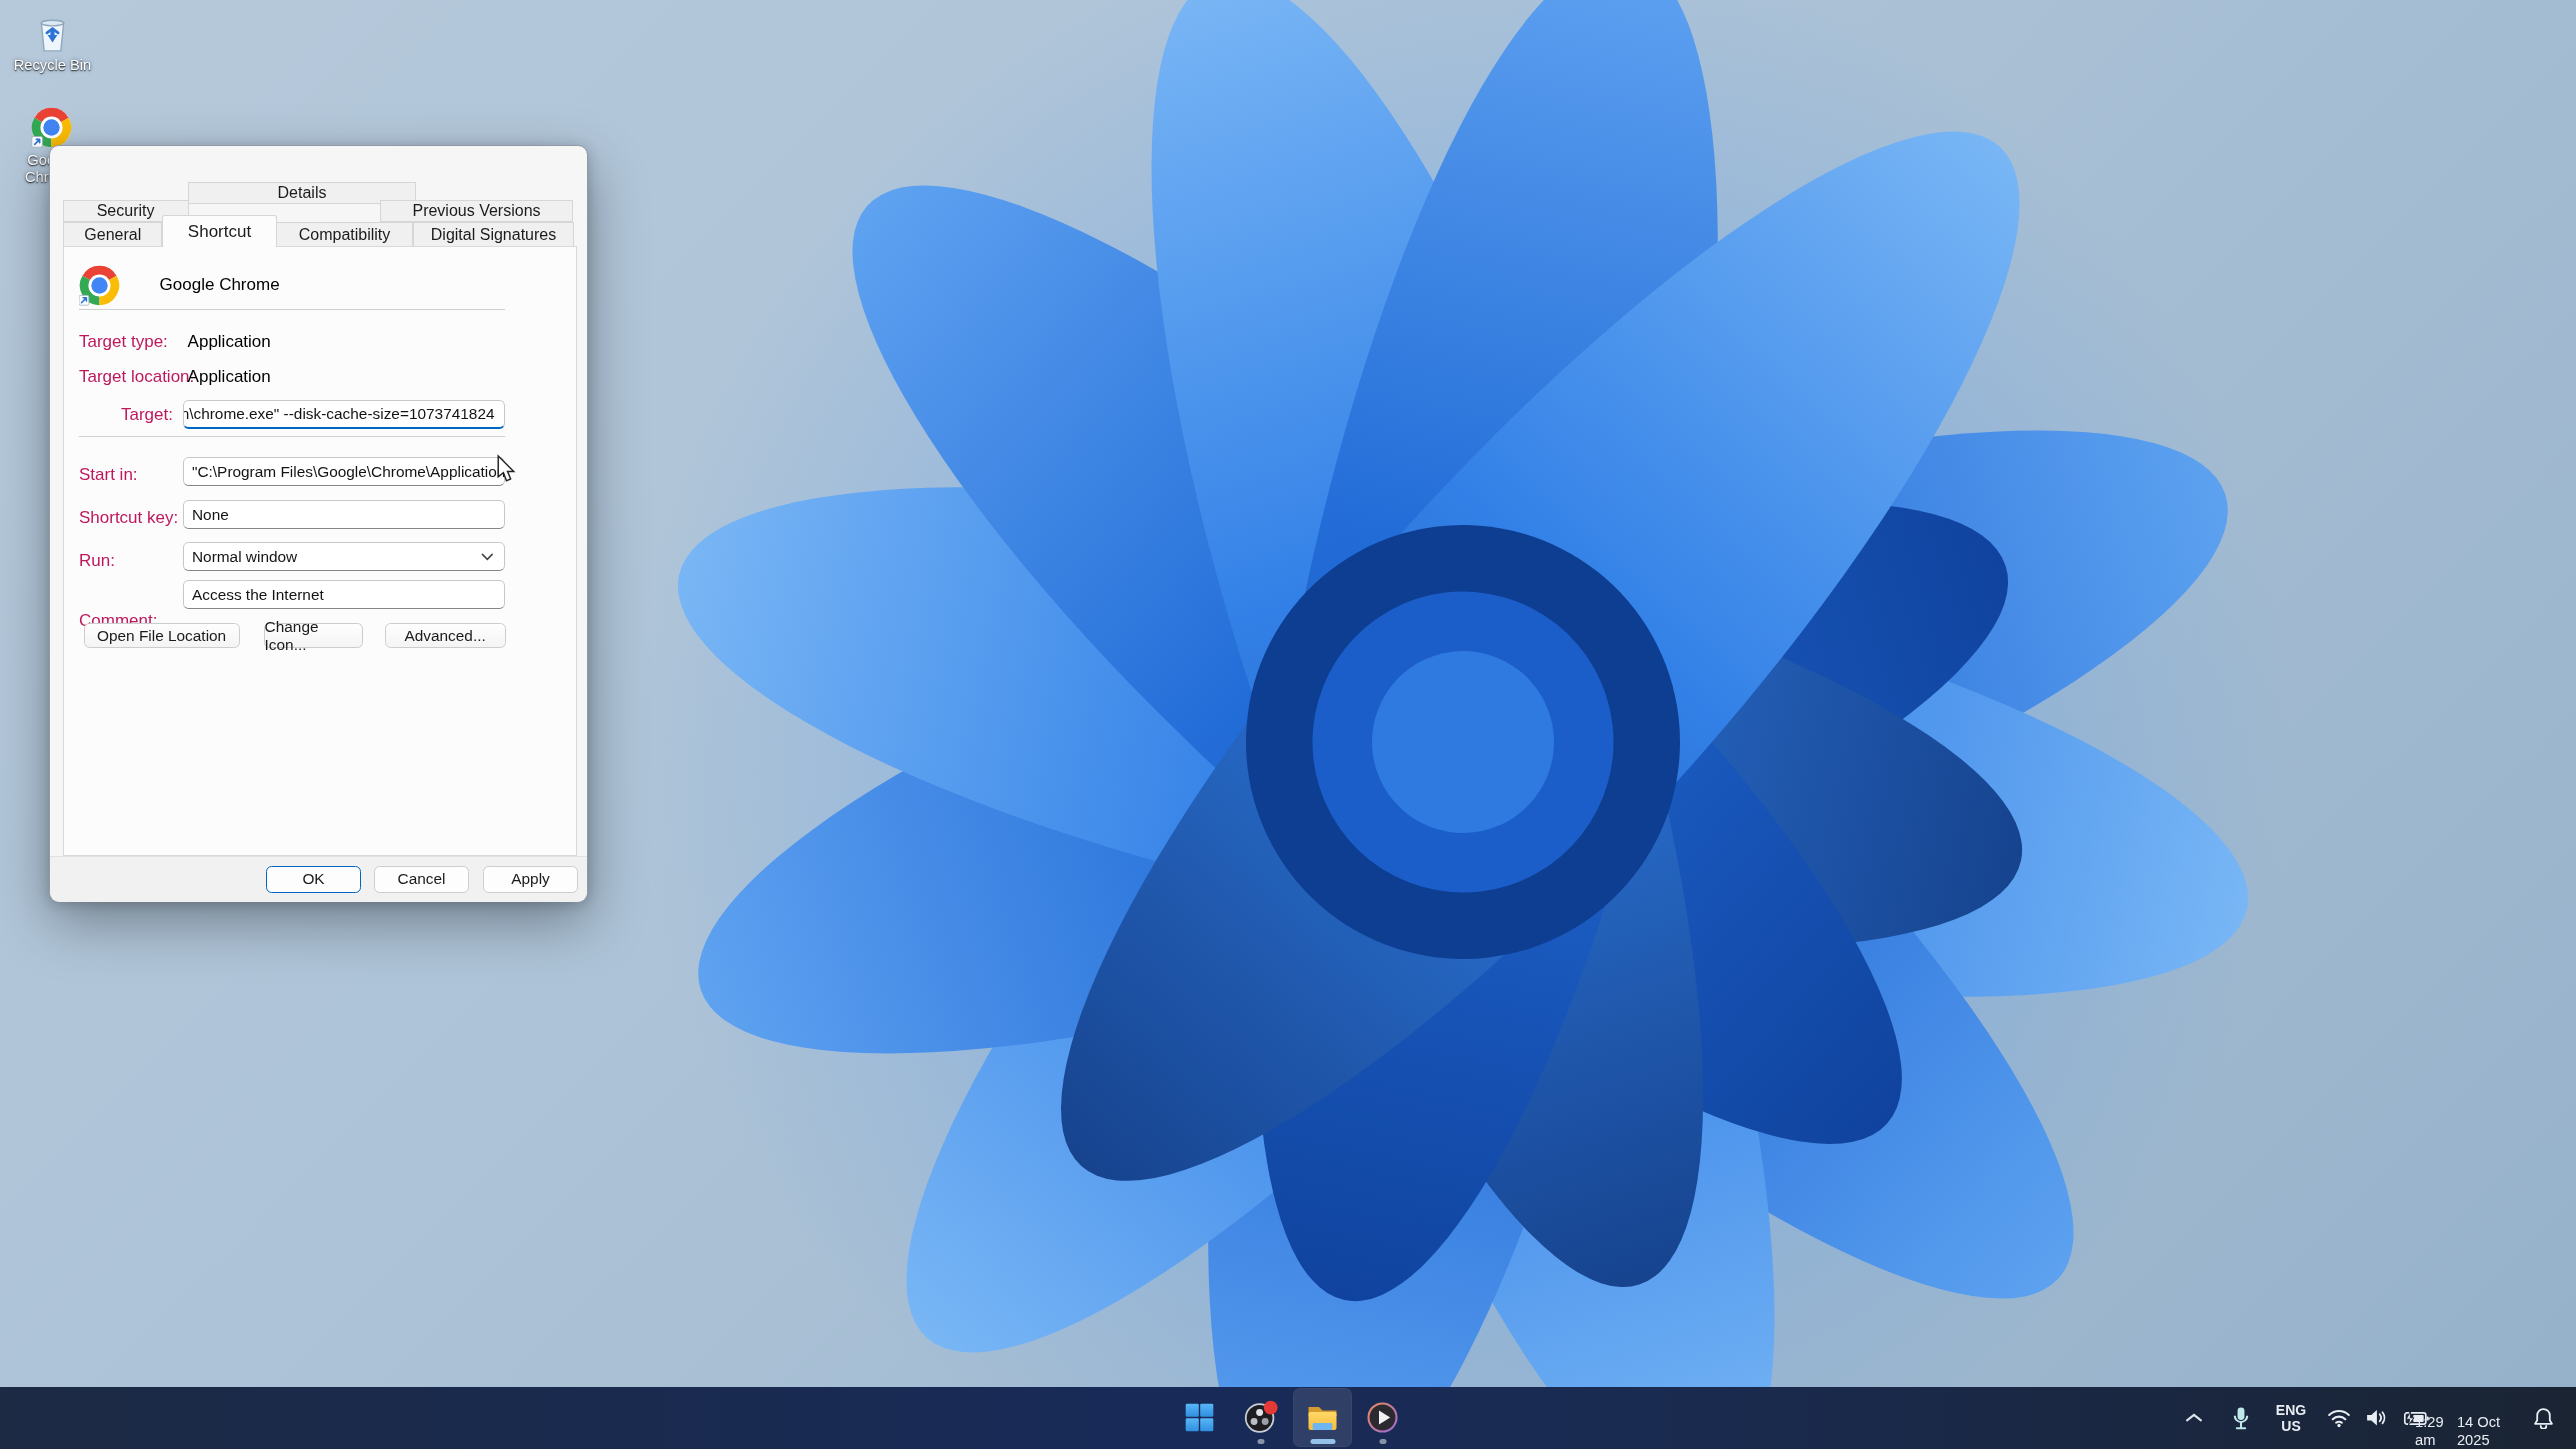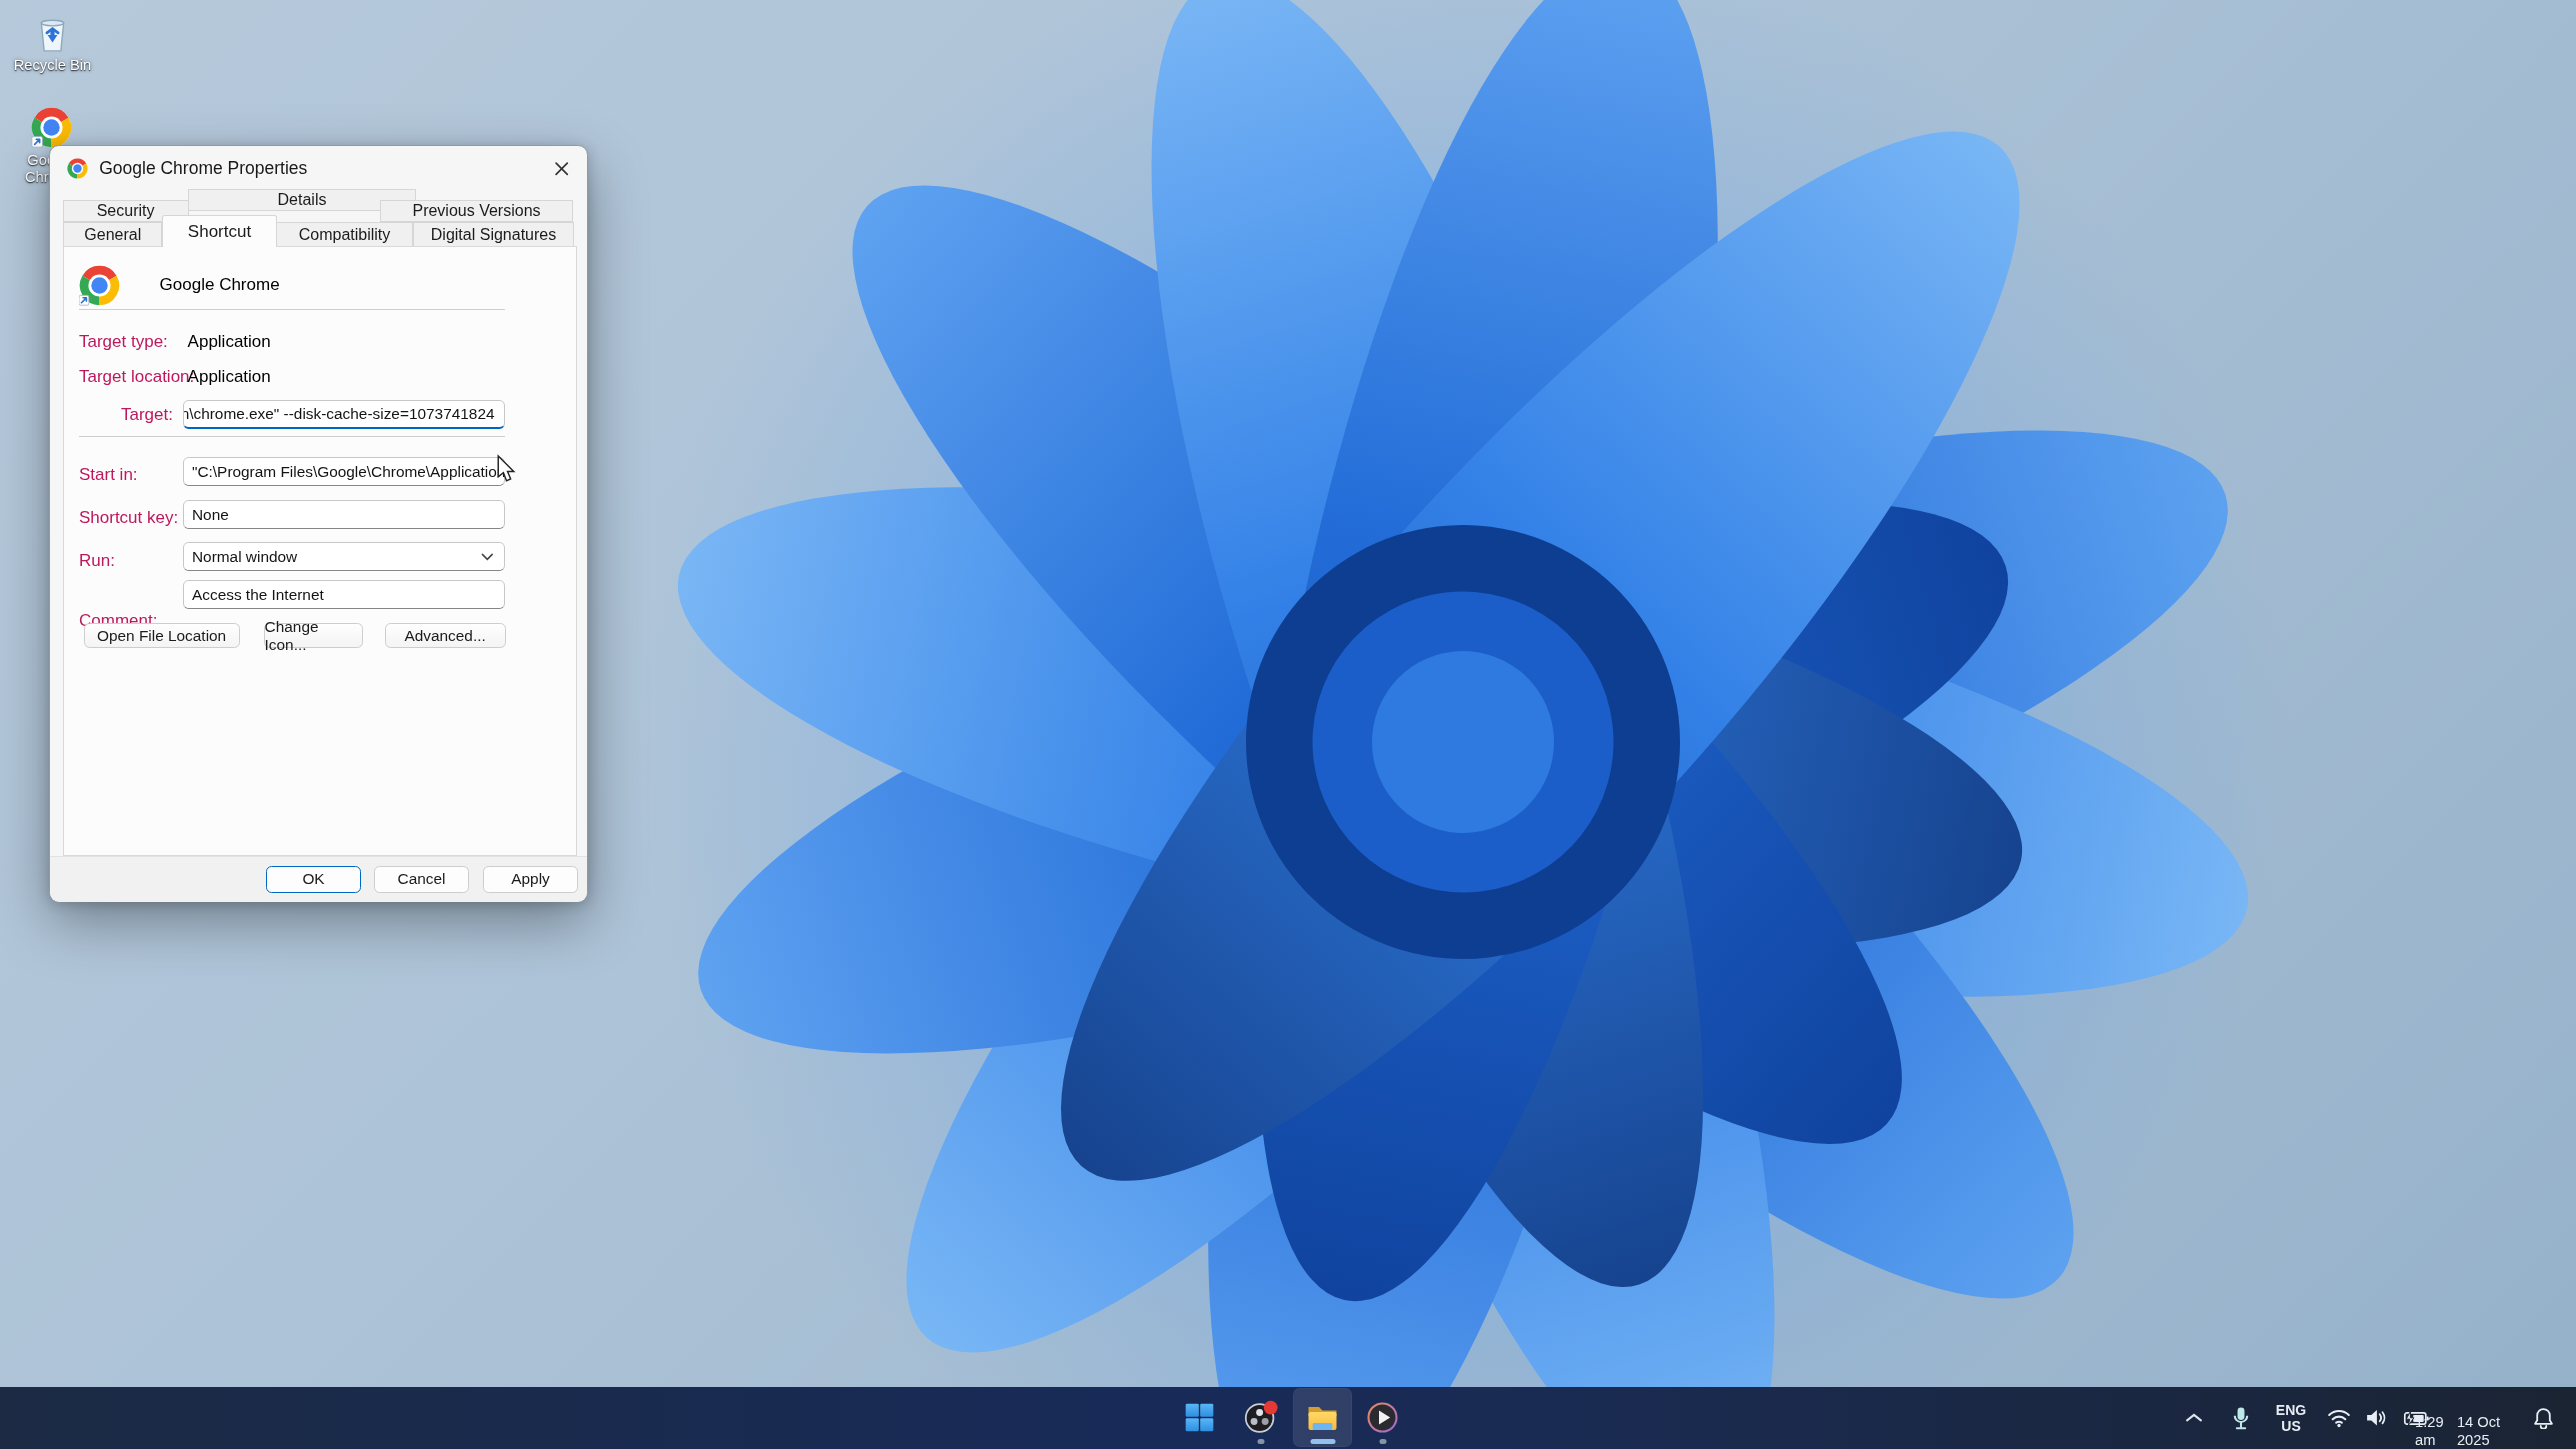--- a/index.html
+++ b/index.html
@@ -165,36 +165,25 @@
       </g>
     </svg>
     <div class="lbl">
       <div>Google</div>
       <div>Chrome</div>
     </div>
   </div>
 
   <div class="dialog">
 
-    <div class="titlebar">
-      <svg class="app-ico" width="21" height="21" viewBox="0 0 100 100">
-          <use href="#chromeLogo"></use>
-        </svg>
-      <span class="t-text">Google Chrome Properties</span>
-      <div class="close-btn">
-        <svg width="15.4" height="15.4" viewBox="0 0 22 22">
-          <path d="M3 3 L19 19 M19 3 L3 19" stroke="#333" stroke-width="2.4" stroke-linecap="round"></path>
-        </svg>
-      </div>
-    </div>
 
     <div class="tab" style="left:12.6px;  top:54px;  width:126px; height:22.4px;">
         <span>Security</span>
       </div>
-    <div class="tab" style="left:138px; top:43px;  width:228px; height:22.4px;text-align:center;">
+    <div class="tab" style="left:138px; top:36px;  width:228px; height:22.4px;text-align:center;">
         <span>Details</span>
       </div>
     <div class="tab" style="left:330px; top:54px;  width:193px; height:22.4px;">
         <span>Previous Versions</span>
       </div>
 
     <div class="tab" style="left:13.3px;  top:76px; width:99px; height:25px;">
         <span>General</span>
       </div>
     <div class="tab active" style="left:112px; top:69px; width:115px; height:32px;">

